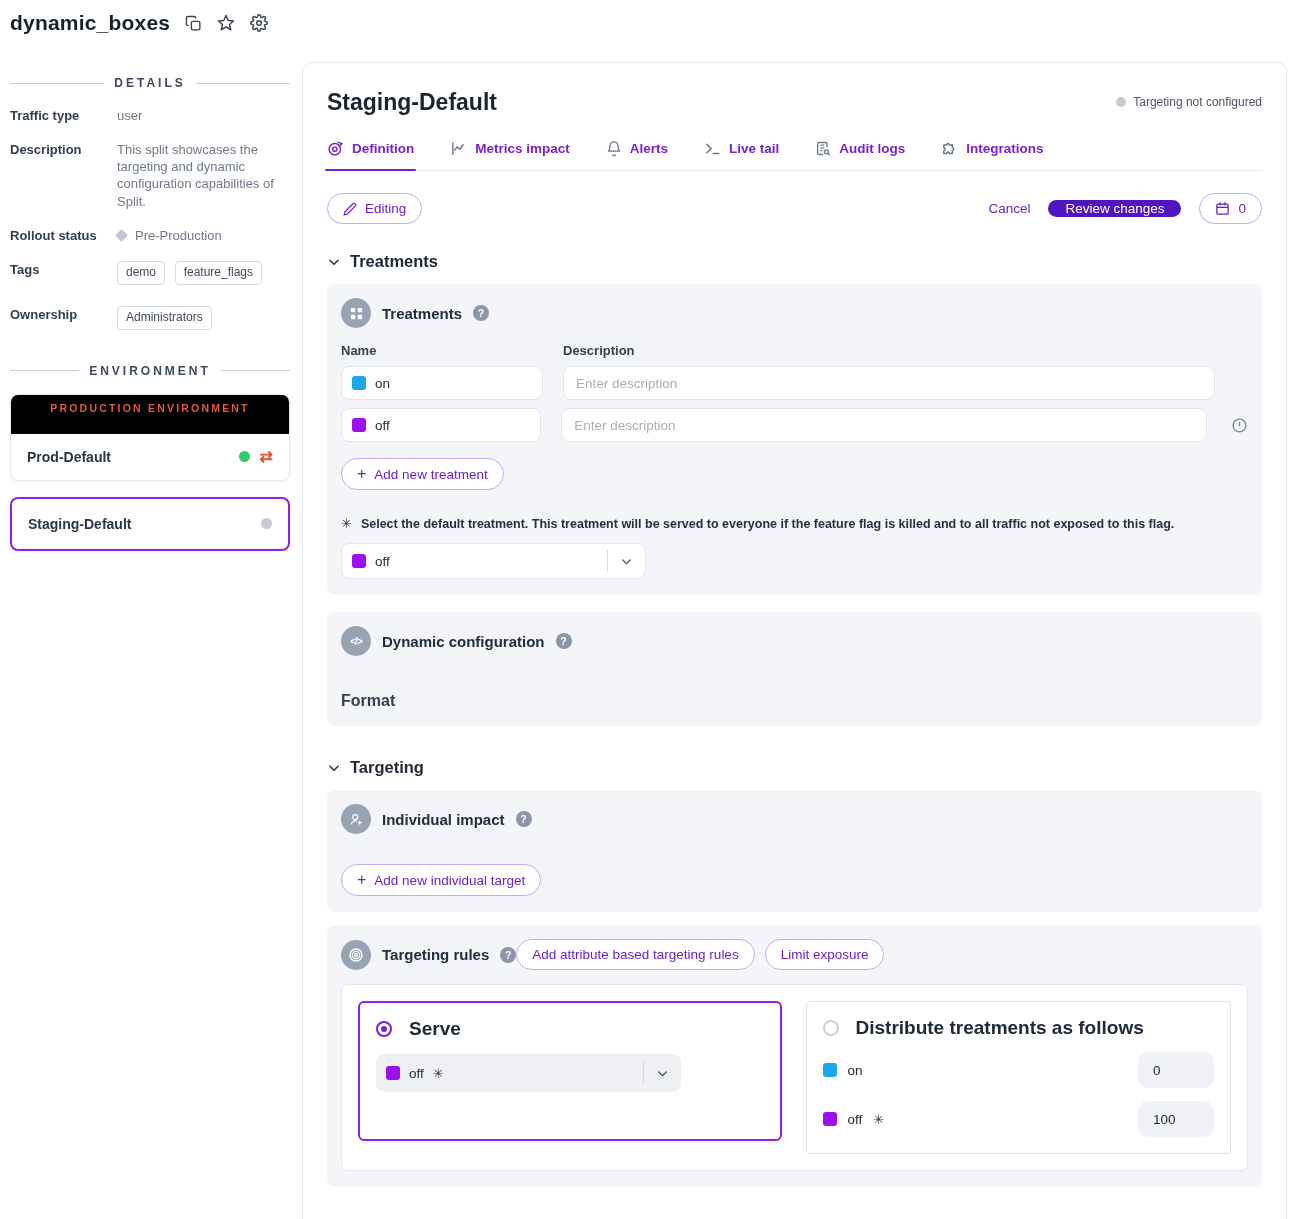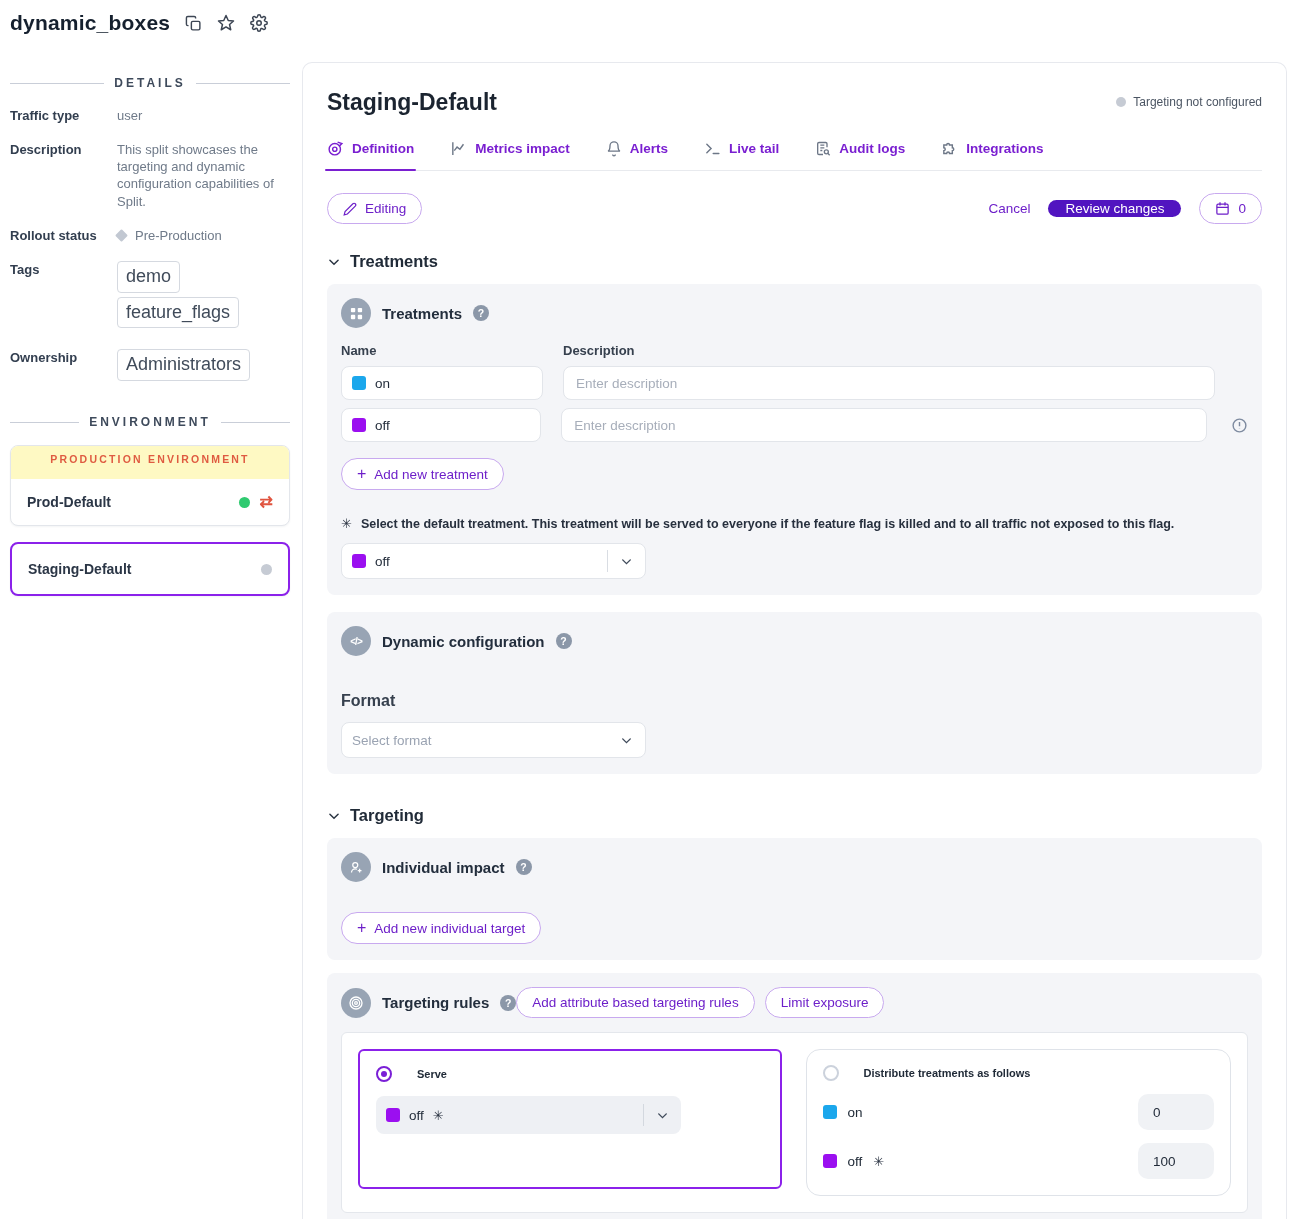--- a/index.html
+++ b/index.html
@@ -17,26 +17,26 @@
   .sidebar { width:302px; flex-shrink:0; padding:0 12px 0 10px; }
   .divider-head { display:flex; align-items:center; gap:10px; margin-top:40px; }
   .divider-head .line { flex:1; height:1px; background:#c9ced8; }
   .divider-head .txt { font-size:12px; font-weight:bold; letter-spacing:3px; color:#3e4a5b; }
   .detail-row { display:flex; margin-top:17px; }
   .detail-label { width:107px; flex-shrink:0; font-size:13px; font-weight:bold; color:#323e4f; padding-top:1px; }
   .detail-value { font-size:13px; color:#6f7a89; line-height:1.32; }
   .rollout-val { display:flex; align-items:center; gap:9px; }
   .diamond { width:9px; height:9px; background:#c2c8d2; transform:rotate(45deg); border-radius:1px; flex-shrink:0; }
   .chip { display:inline-block; border:1px solid #d5d9e0; border-radius:4px; padding:3px 8px;
-    font-size:18px; color:#404b5a; background:#fff; margin:0 6px 4px 0; }
+    font-size:12px; color:#404b5a; background:#fff; margin:0 6px 4px 0; }
 
   .env-card { border:1px solid #e3e6eb; border-radius:8px; margin-top:16px; overflow:hidden;
     box-shadow:0 1px 2px rgba(20,30,50,.05); background:#fff; }
-  .env-banner { background:#fef9c3; color:#df5b41; text-align:center; font-size:10.5px;
-    font-weight:bold; letter-spacing:2.2px; padding:7px 0 14px; }
+  .env-banner { background:#000000; color:#df5b41; text-align:center; font-size:10.5px;
+    font-weight:bold; letter-spacing:2.2px; padding:7px 0 20px; }
   .env-body { display:flex; align-items:center; justify-content:space-between; padding:15px 16px; }
   .env-name { font-size:14px; font-weight:bold; color:#2b3646; }
   .env-right { display:flex; align-items:center; gap:10px; }
   .dot { width:11px; height:11px; border-radius:50%; }
   .dot-green { background:#2fca70; }
   .dot-gray { background:#c6cbd4; }
   .swap { color:#e0543f; font-size:16px; font-weight:bold; line-height:1; }
   .env-card.selected { border:2px solid #8b21ea; }
 
   
@@ -108,22 +108,22 @@
   .placeholder { color:#9aa3b2; font-size:13.5px; }
   .format-label { font-size:16px; font-weight:bold; color:#36404e; margin-top:36px; }
 
   .add-individual { margin-top:30px; }
 
   .rules-head { display:flex; align-items:center; justify-content:flex-start; }
   .rules-head-right { display:flex; gap:10px; }
   .rules-wrap { background:#fff; border:1px solid #e4e7ec; border-radius:6px; margin-top:14px;
     padding:16px; display:flex; gap:24px; align-items:flex-start; }
   .serve-box { width:424px; height:140px; border:2px solid #8b21ea; border-radius:6px; padding:15px 16px; }
-  .dist-box { width:426px; border:1px solid #dfe3e9; border-radius:14px; padding:15px 16px 16px; }
-  .radio-row { display:flex; align-items:center; gap:25px; font-size:11px; font-weight:bold; color:#212b38; }
+  .dist-box { width:426px; border:1px solid #dfe3e9; border-radius:4px; padding:15px 16px 16px; }
+  .radio-row { display:flex; align-items:center; gap:17px; font-size:19px; font-weight:bold; color:#212b38; }
   .radio { width:16px; height:16px; border-radius:50%; border:2px solid #7a1fd6; position:relative; flex-shrink:0; cursor:pointer; }
   .radio.checked::after { content:""; position:absolute; inset:3px; background:#7a1fd6; border-radius:50%; }
   .radio.un { border:2px solid #ccd2dc; }
   .serve-select { width:305px; height:38px; background:#eef0f4; border:none; border-radius:8px; margin-top:14px;
     display:flex; align-items:center; justify-content:space-between; padding-left:10px; cursor:pointer; }
   .serve-select .vdivider { background:#d3d8df; }
   .dist-row { display:flex; align-items:center; justify-content:space-between; margin-top:13px; }
   .dist-left { display:flex; align-items:center; gap:11px; font-size:13.5px; color:#212b38; }
   .val-input { width:76px; height:36px; background:#f0f2f5; border:none; border-radius:10px;
     padding:0 0 0 15px; font-size:13.5px; color:#1f2937; outline:none; font-family:"Liberation Sans", sans-serif; }
@@ -395,30 +395,20 @@
 
     <div class="gcard" style="margin-top:17px;">
       <div class="gcard-head">
         <span class="icircle" style="font-size:10px;font-weight:bold;letter-spacing:-1px;">
           <span>&lt;/&gt;</span>
         </span>
         <span class="gcard-title">Dynamic configuration</span>
         <span class="help">?</span>
       </div>
       <div class="format-label">Format</div>
-      <div class="select">
-        <span class="placeholder">Select format</span>
-        <span class="select-right">
-          <span class="chev">
-            <svg width="13" height="13" viewBox="0 0 24 24" fill="none" stroke="currentColor" stroke-width="2.5" stroke-linecap="round">
-                <path d="M5 9l7 7 7-7"></path>
-              </svg>
-          </span>
-        </span>
-      </div>
     </div>
 
     <div class="section-head" style="margin-top:32px;">
       <span class="chev-ic">
         <svg width="14" height="14" viewBox="0 0 24 24" fill="none" stroke="currentColor" stroke-width="2.5" stroke-linecap="round">
             <path d="M5 9l7 7 7-7"></path>
           </svg>
       </span>
       <span>Targeting</span>
     </div>

